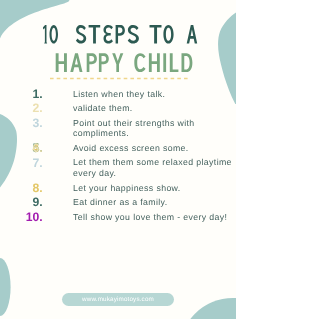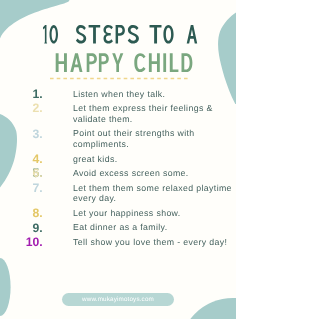--- a/index.html
+++ b/index.html
@@ -58,31 +58,29 @@
     <line id="divider-line" x1="50" y1="78.6" x2="188" y2="78.6" stroke-width="1.5" stroke-dasharray="3.6 3.1" stroke-linecap="butt" stroke="#f0d68b"></line>
   </svg>
 
   <ol id="steps" style="color: rgb(70, 98, 95);">
       <li>
         <span class="num" style="color: rgb(61, 107, 99);">1.</span>
         <span class="tline">Listen when they talk.</span>
       </li>
       <li>
         <span class="num" style="color: rgb(236, 224, 176);">2.</span>
-        <span class="tline">Let them express their feelings &amp;</span>
         <span class="tline">validate them.</span>
       </li>
       <li>
         <span class="num" style="color: rgb(192, 214, 221);">3.</span>
         <span class="tline">Point out their strengths with</span>
         <span class="tline">compliments.</span>
       </li>
       <li>
         <span class="num" style="color: rgb(228, 200, 104);">4.</span>
-        <span class="tline">great kids.</span>
       </li>
       <li>
         <span class="num" style="color: rgb(95, 145, 115);">5.</span>
       </li>
       <li>
         <span class="num" style="color: rgb(236, 224, 176);">6.</span>
         <span class="tline">Avoid excess screen some.</span>
       </li>
       <li>
         <span class="num" style="color: rgb(192, 214, 221);">7.</span>

